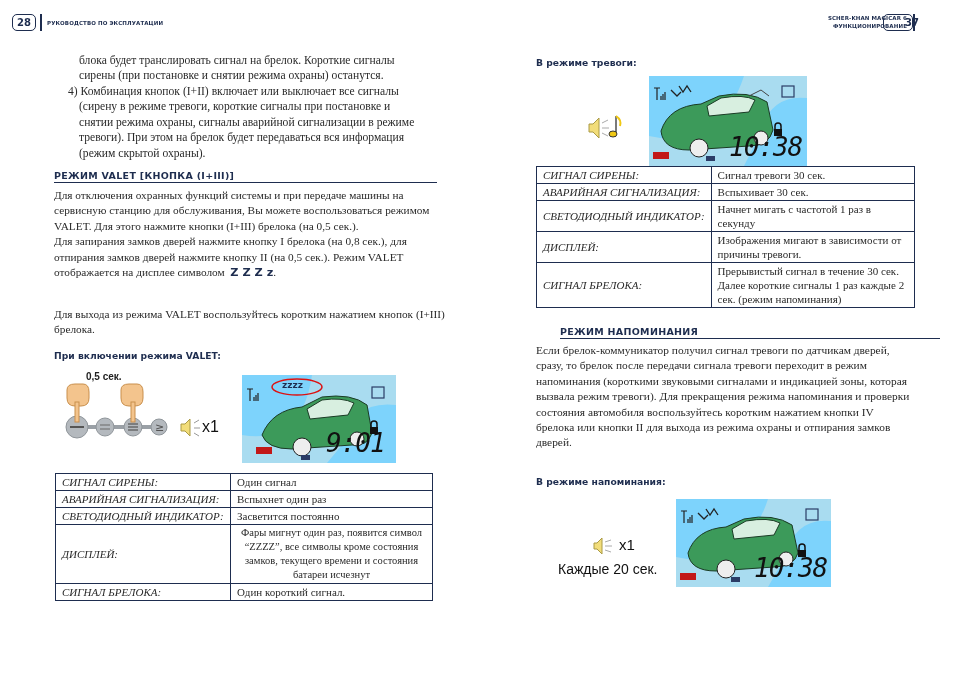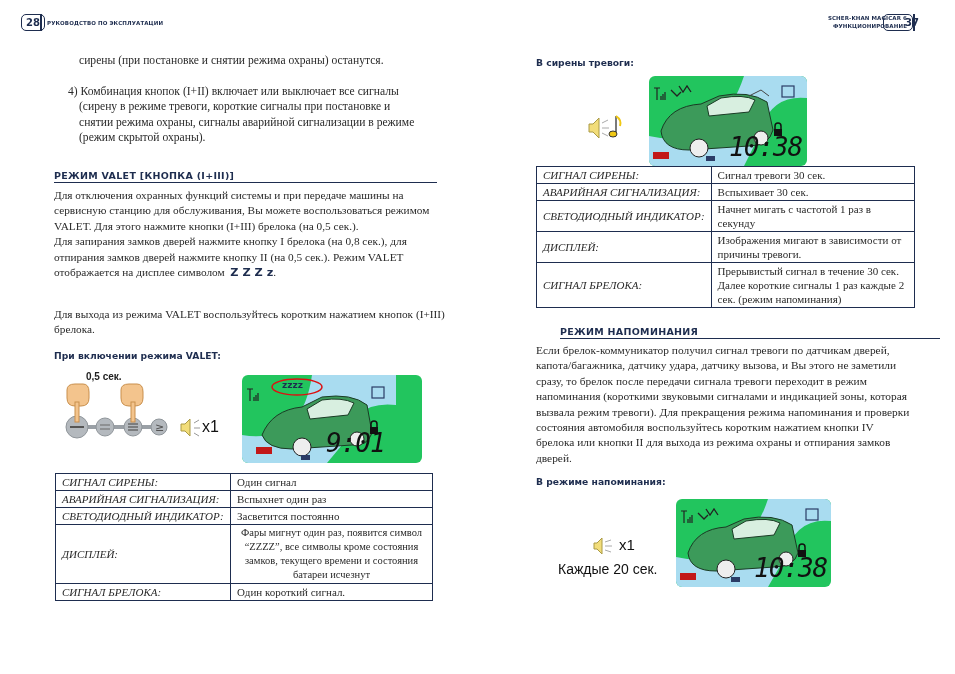--- a/index.html
+++ b/index.html
@@ -17,47 +17,49 @@
   .para { position: absolute; font-size: 11.6px; line-height: 15.4px; color: #2a2a2a; }
   .sec-head { position: absolute; font-family: "DejaVu Sans", sans-serif; font-weight: bold; font-size: 9.5px;
     color: #1e2d4f; letter-spacing: 0.3px; border-bottom: 1.3px solid #1e2d4f; padding-bottom: 1px; }
   .sub-head { position: absolute; font-family: "DejaVu Sans", sans-serif; font-weight: bold; font-size: 9.2px; color: #1e2d4f; }
 
   table.info { position: absolute; border-collapse: collapse; border: 1.5px solid #1e2d4f; font-size: 11px; color: #2a2a2a; }
   table.info td { border: 1px solid #1e2d4f; padding: 1px 6px; line-height: 14px; vertical-align: middle; }
   table.info td.k { white-space: nowrap; font-style: italic; }
 
   
-  .lcd { position: absolute; background: #22c55e; border-radius: 6px; overflow: hidden; }
+  .lcd { position: absolute; background: #7dd3fc; border-radius: 0; overflow: hidden; }
   .lcd svg { position: absolute; left: 0; top: 0; }
   .lcd .time { position: absolute; font-family: "DejaVu Sans Mono", monospace; font-style: italic; color: #111;
     font-size: 26px; letter-spacing: -1px; }
 
   .sans { font-family: "Liberation Sans", "DejaVu Sans", sans-serif; }
   .zzz { font-family: "DejaVu Sans", sans-serif; font-weight: bold; color: #1e2d4f; }
 </style>
 </head>
 <body>
 
-<div class="pgnum" style="left:21px;text-align:center;">28</div>
+<div class="pgnum" style="left:12px;text-align:center;">28</div>
 <div class="hdr-bar" style="left:40px;"></div>
 <div class="hdr-text" style="left:47px; top:19px;">РУКОВОДСТВО ПО ЭКСПЛУАТАЦИИ</div>
 
 <div class="hdr-text" style="right:48px; top:14px; text-align:right;">SCHER-KHAN MAGICAR 6</div>
 <div class="hdr-text" style="right:48px; top:22px; text-align:right;">ФУНКЦИОНИРОВАНИЕ</div>
 <div class="hdr-bar" style="left:913px;"></div>
 <div class="pgnum" style="left:883px;padding-left:28px;">37</div>
 
 <div class="para" style="left:79px; top:53px;">
+  <div>блока будет транслировать сигнал на брелок. Короткие сигналы</div>
   <div>сирены (при постановке и снятии режима охраны) останутся.</div>
 </div>
 <div class="para" style="left:68px; top:84px;">
   <div>4) Комбинация кнопок (I+II) включает или выключает все сигналы</div>
   <div style="padding-left:11px;">(сирену в режиме тревоги, короткие сигналы при постановке и</div>
   <div style="padding-left:11px;">снятии режима охраны, сигналы аварийной сигнализации в режиме</div>
+  <div style="padding-left:11px;">тревоги). При этом на брелок будет передаваться вся информация</div>
   <div style="padding-left:11px;">(режим скрытой охраны).</div>
 </div>
 
 <div class="sec-head" style="left:54px; top:170px; width:383px;">РЕЖИМ VALET [КНОПКА (I+III)]</div>
 
 <div class="para" style="left:54px; top:188px; font-size:11.3px;">
   <div>Для отключения охранных функций системы и при передаче машины на</div>
   <div>сервисную станцию для обслуживания, Вы можете воспользоваться режимом</div>
   <div>VALET. Для этого нажмите кнопки (I+III) брелока (на 0,5 сек.).</div>
   <div>Для запирания замков дверей нажмите кнопку I брелока (на 0,8 сек.), для</div>
@@ -90,21 +92,21 @@
     <path d="M12 22 q0 -6 8 -6 h8 q6 0 6 8 v6 q0 8 -8 8 h-6 q-8 0 -8 -8z" fill="#f3c48d" stroke="#c98f4c"></path>
     <rect x="20" y="34" width="4" height="20" fill="#f3c48d" stroke="#c98f4c"></rect>
     <path d="M66 22 q0 -6 8 -6 h8 q6 0 6 8 v6 q0 8 -8 8 h-6 q-8 0 -8 -8z" fill="#f3c48d" stroke="#c98f4c"></path>
     <rect x="76" y="34" width="4" height="20" fill="#f3c48d" stroke="#c98f4c"></rect>
     <path d="M126 56 h4 l5 -5 v17 l-5 -5 h-4z" fill="#f2dd7a" stroke="#aa9a44"></path>
     <path d="M139 55 l5 -3 M139 60 h6 M139 65 l5 3" stroke="#999" stroke-width="1"></path>
   </svg>
   <div class="sans" style="position:absolute; left:147px; top:50px; font-size:16px; color:#111;">x1</div>
 </div>
 
-<div class="lcd" style="left:242px; top:375px; width:180px; height:88px;text-align:right;">
+<div class="lcd" style="left:242px; top:375px; width:154px; height:88px;text-align:right;">
   <svg width="154" height="88">
     <path d="M70 0 H154 V30 Q110 25 100 70 L85 88 H0 V60 Q60 70 70 0z" fill="#a9dcf0"></path>
     <path d="M20 60 Q30 35 60 32 L80 22 Q110 18 125 30 L130 58 Q125 72 110 70 L50 74 Q25 74 20 60z" fill="#3c9a5a" stroke="#1a3b25"></path>
     <path d="M65 34 L80 25 Q100 22 112 28 L106 40 L68 44z" fill="#d8efe0" stroke="#1a3b25"></path>
     <circle cx="60" cy="72" r="9" fill="#eee" stroke="#222"></circle>
     <circle cx="115" cy="64" r="7" fill="#eee" stroke="#222"></circle>
     <ellipse cx="55" cy="12" rx="25" ry="8" fill="none" stroke="#d11" stroke-width="1.5"></ellipse>
     <rect x="14" y="72" width="16" height="7" fill="#c21818"></rect>
     <rect x="59" y="80" width="9" height="5" fill="#2b3c66"></rect>
     <rect x="130" y="12" width="12" height="11" fill="none" stroke="#2b3c66" stroke-width="1.2"></rect>
@@ -134,21 +136,21 @@
         <td class="k">ДИСПЛЕЙ:</td>
         <td style="text-align:center; font-size:10.5px;">Фары мигнут один раз, появится символ “ZZZZ”, все символы кроме состояния замков, текущего времени и состояния батареи исчезнут</td>
       </tr>
   <tr>
         <td class="k">СИГНАЛ БРЕЛОКА:</td>
         <td>Один короткий сигнал.</td>
       </tr>
 </tbody>
   </table>
 
-<div class="sub-head" style="left:536px; top:57px;">В сирены тревоги:</div>
+<div class="sub-head" style="left:536px; top:57px;">В режиме тревоги:</div>
 
 <svg style="position:absolute; left:586px; top:112px;" width="40" height="30">
   <path d="M3 12 h4 l6 -6 v20 l-6 -6 h-4z" fill="#f2dd7a" stroke="#aa9a44"></path>
   <path d="M16 11 l6 -3 M16 16 h7 M16 21 l6 3" stroke="#aaa" stroke-width="1"></path>
   <path d="M30 4 v18" stroke="#333" stroke-width="1.3"></path>
   <ellipse cx="27" cy="22" rx="4" ry="3" fill="#f0c814" stroke="#333"></ellipse>
   <path d="M30 4 q6 4 4 10" fill="none" stroke="#f0c814" stroke-width="2"></path>
 </svg>
 
 <div class="lcd" style="left:649px; top:76px; width:158px; height:90px;">
@@ -192,21 +194,20 @@
         <td class="k">СИГНАЛ БРЕЛОКА:</td>
         <td>Прерывистый сигнал в течение 30 сек. Далее короткие сигналы 1 раз каждые 2 сек. (режим напоминания)</td>
       </tr>
 </tbody>
   </table>
 
 <div class="sec-head" style="left:536px; top:326px; width:380px;margin-left:24px;">РЕЖИМ НАПОМИНАНИЯ</div>
 
 <div class="para" style="left:536px; top:343px; font-size:11.4px;">
   <div>Если брелок-коммуникатор получил сигнал тревоги по датчикам дверей,</div>
-  <div>капота/багажника, датчику удара, датчику вызова, и Вы этого не заметили</div>
   <div>сразу, то брелок после передачи сигнала тревоги переходит в режим</div>
   <div>напоминания (короткими звуковыми сигналами и индикацией зоны, которая</div>
   <div>вызвала режим тревоги). Для прекращения режима напоминания и проверки</div>
   <div>состояния автомобиля воспользуйтесь коротким нажатием кнопки IV</div>
   <div>брелока или кнопки II для выхода из режима охраны и отпирания замков</div>
   <div>дверей.</div>
 </div>
 
 <div class="sub-head" style="left:536px; top:476px;">В режиме напоминания:</div>
 

